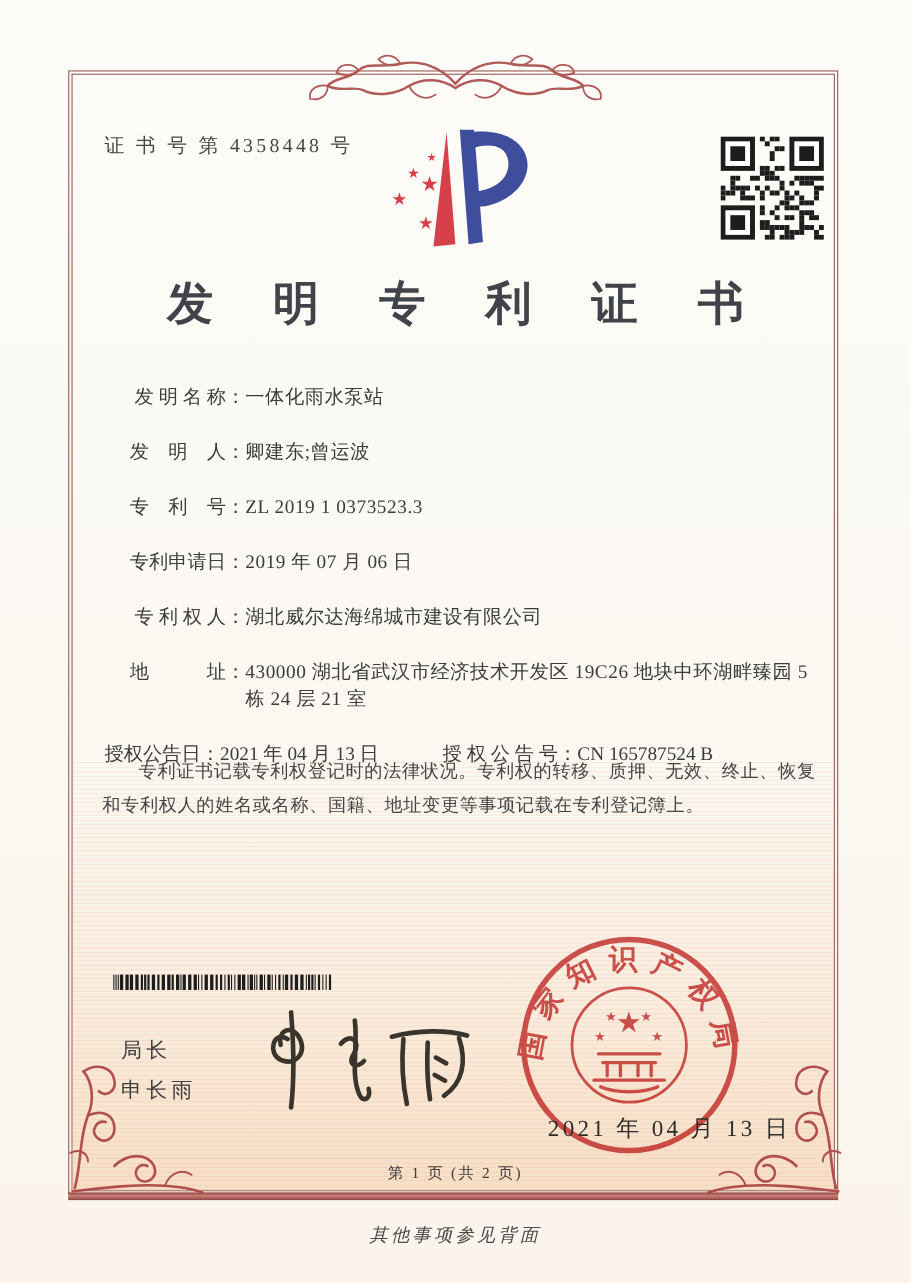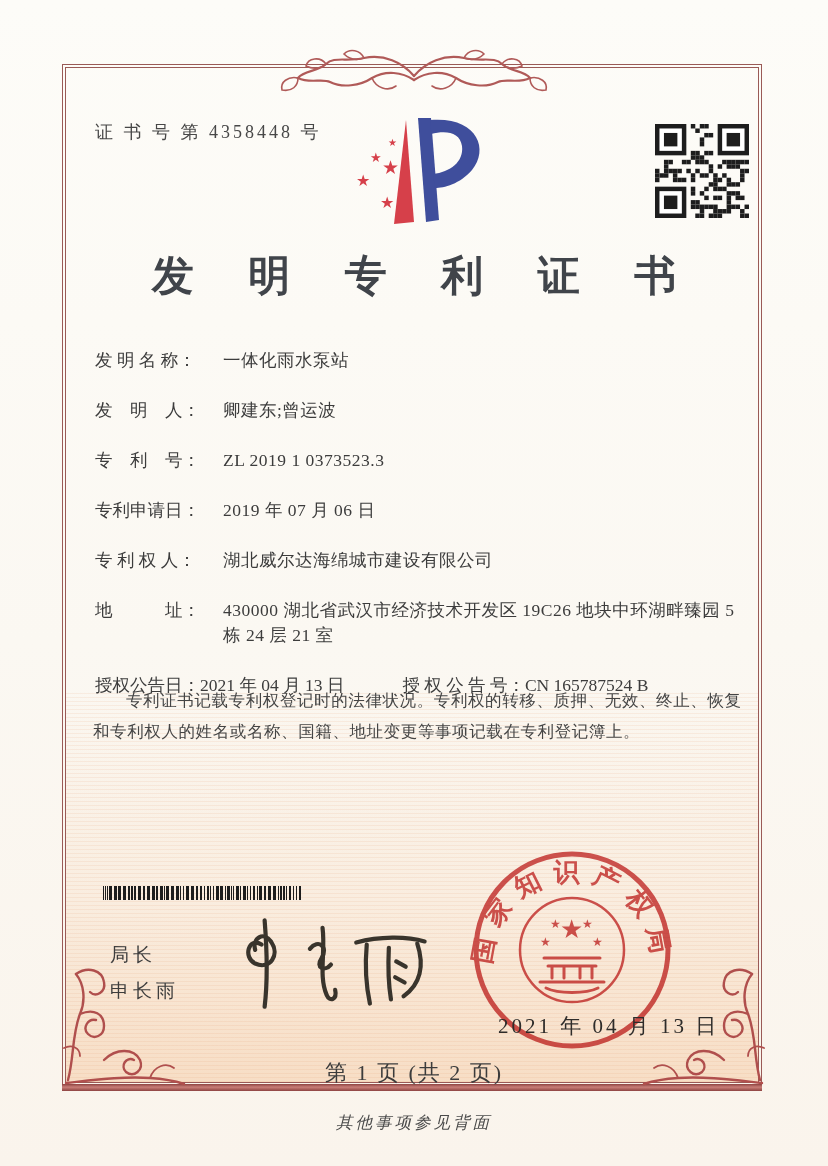--- a/index.html
+++ b/index.html
@@ -31,21 +31,21 @@
     font-size:18px;letter-spacing:3px;color:#474747;
   }
   .logo{position:absolute;left:338px;top:108px;width:156px;height:126px;z-index:2;}
   .qr{position:absolute;left:655px;top:124px;width:94px;height:94px;z-index:2;}
   .title{
     position:absolute;left:0;top:248px;width:828px;text-align:center;z-index:2;
     font-size:42px;font-weight:600;color:#40444a;letter-spacing:22px;text-indent:22px;
   }
   .fields{position:absolute;left:95px;top:348px;width:650px;z-index:2;}
   .field-row{display:flex;align-items:flex-start;margin-bottom:25px;font-size:17.5px;line-height:25px;}
-  .field-label{flex:0 0 128px;white-space:nowrap;color:#3c3c3c;}
+  .field-label{flex:0 0 128px;white-space:nowrap;color:#3c3c3c;text-align:right;}
   .field-value{flex:1;color:#3c3c3c;letter-spacing:0.5px;}
   .grant-row{display:flex;font-size:17.5px;line-height:25px;margin-top:2px;}
   .grant-no{margin-left:58px;}
   .paragraphs{position:absolute;left:93px;top:686px;width:652px;z-index:2;}
   .paragraphs p{
     margin:0 0 6px 0;font-size:16.5px;line-height:1.85;text-indent:2em;
     color:#454545;letter-spacing:0.6px;
   }
   .barcode{position:absolute;left:103px;top:886px;width:207px;height:14px;display:flex;z-index:2;}
   .barcode .b{height:100%;}
@@ -53,21 +53,21 @@
     font-family:"Liberation Sans","DejaVu Sans",sans-serif;}
   .signer div{margin-bottom:10px;}
   .signature{position:absolute;left:232px;top:915px;width:200px;height:95px;z-index:2;}
   .seal{position:absolute;left:468px;top:846px;width:208px;height:208px;z-index:2;opacity:0.9;mix-blend-mode:multiply;}
   .seal-date{
     position:absolute;left:498px;top:1012px;z-index:3;
     font-size:21px;letter-spacing:3px;color:#2e2c2a;
   }
   .page-info{
     position:absolute;left:0;top:1058px;width:828px;text-align:center;z-index:2;
-    font-size:22px;color:#3c3c3c;letter-spacing:2px;
+    font-size:14px;color:#3c3c3c;letter-spacing:2px;
   }
   .back-note{
     position:absolute;left:0;top:1112px;width:828px;text-align:center;z-index:2;
     font-size:16.5px;color:#4a4a4a;letter-spacing:3px;font-style:italic;
   }
   .ornament{position:absolute;z-index:2;}
   .orn-top{left:264px;top:36px;width:300px;height:66px;}
   .orn-bl{left:54px;top:948px;width:132px;height:140px;}
   .orn-br{left:642px;top:948px;width:132px;height:140px;transform:scaleX(-1);}
 </style>

